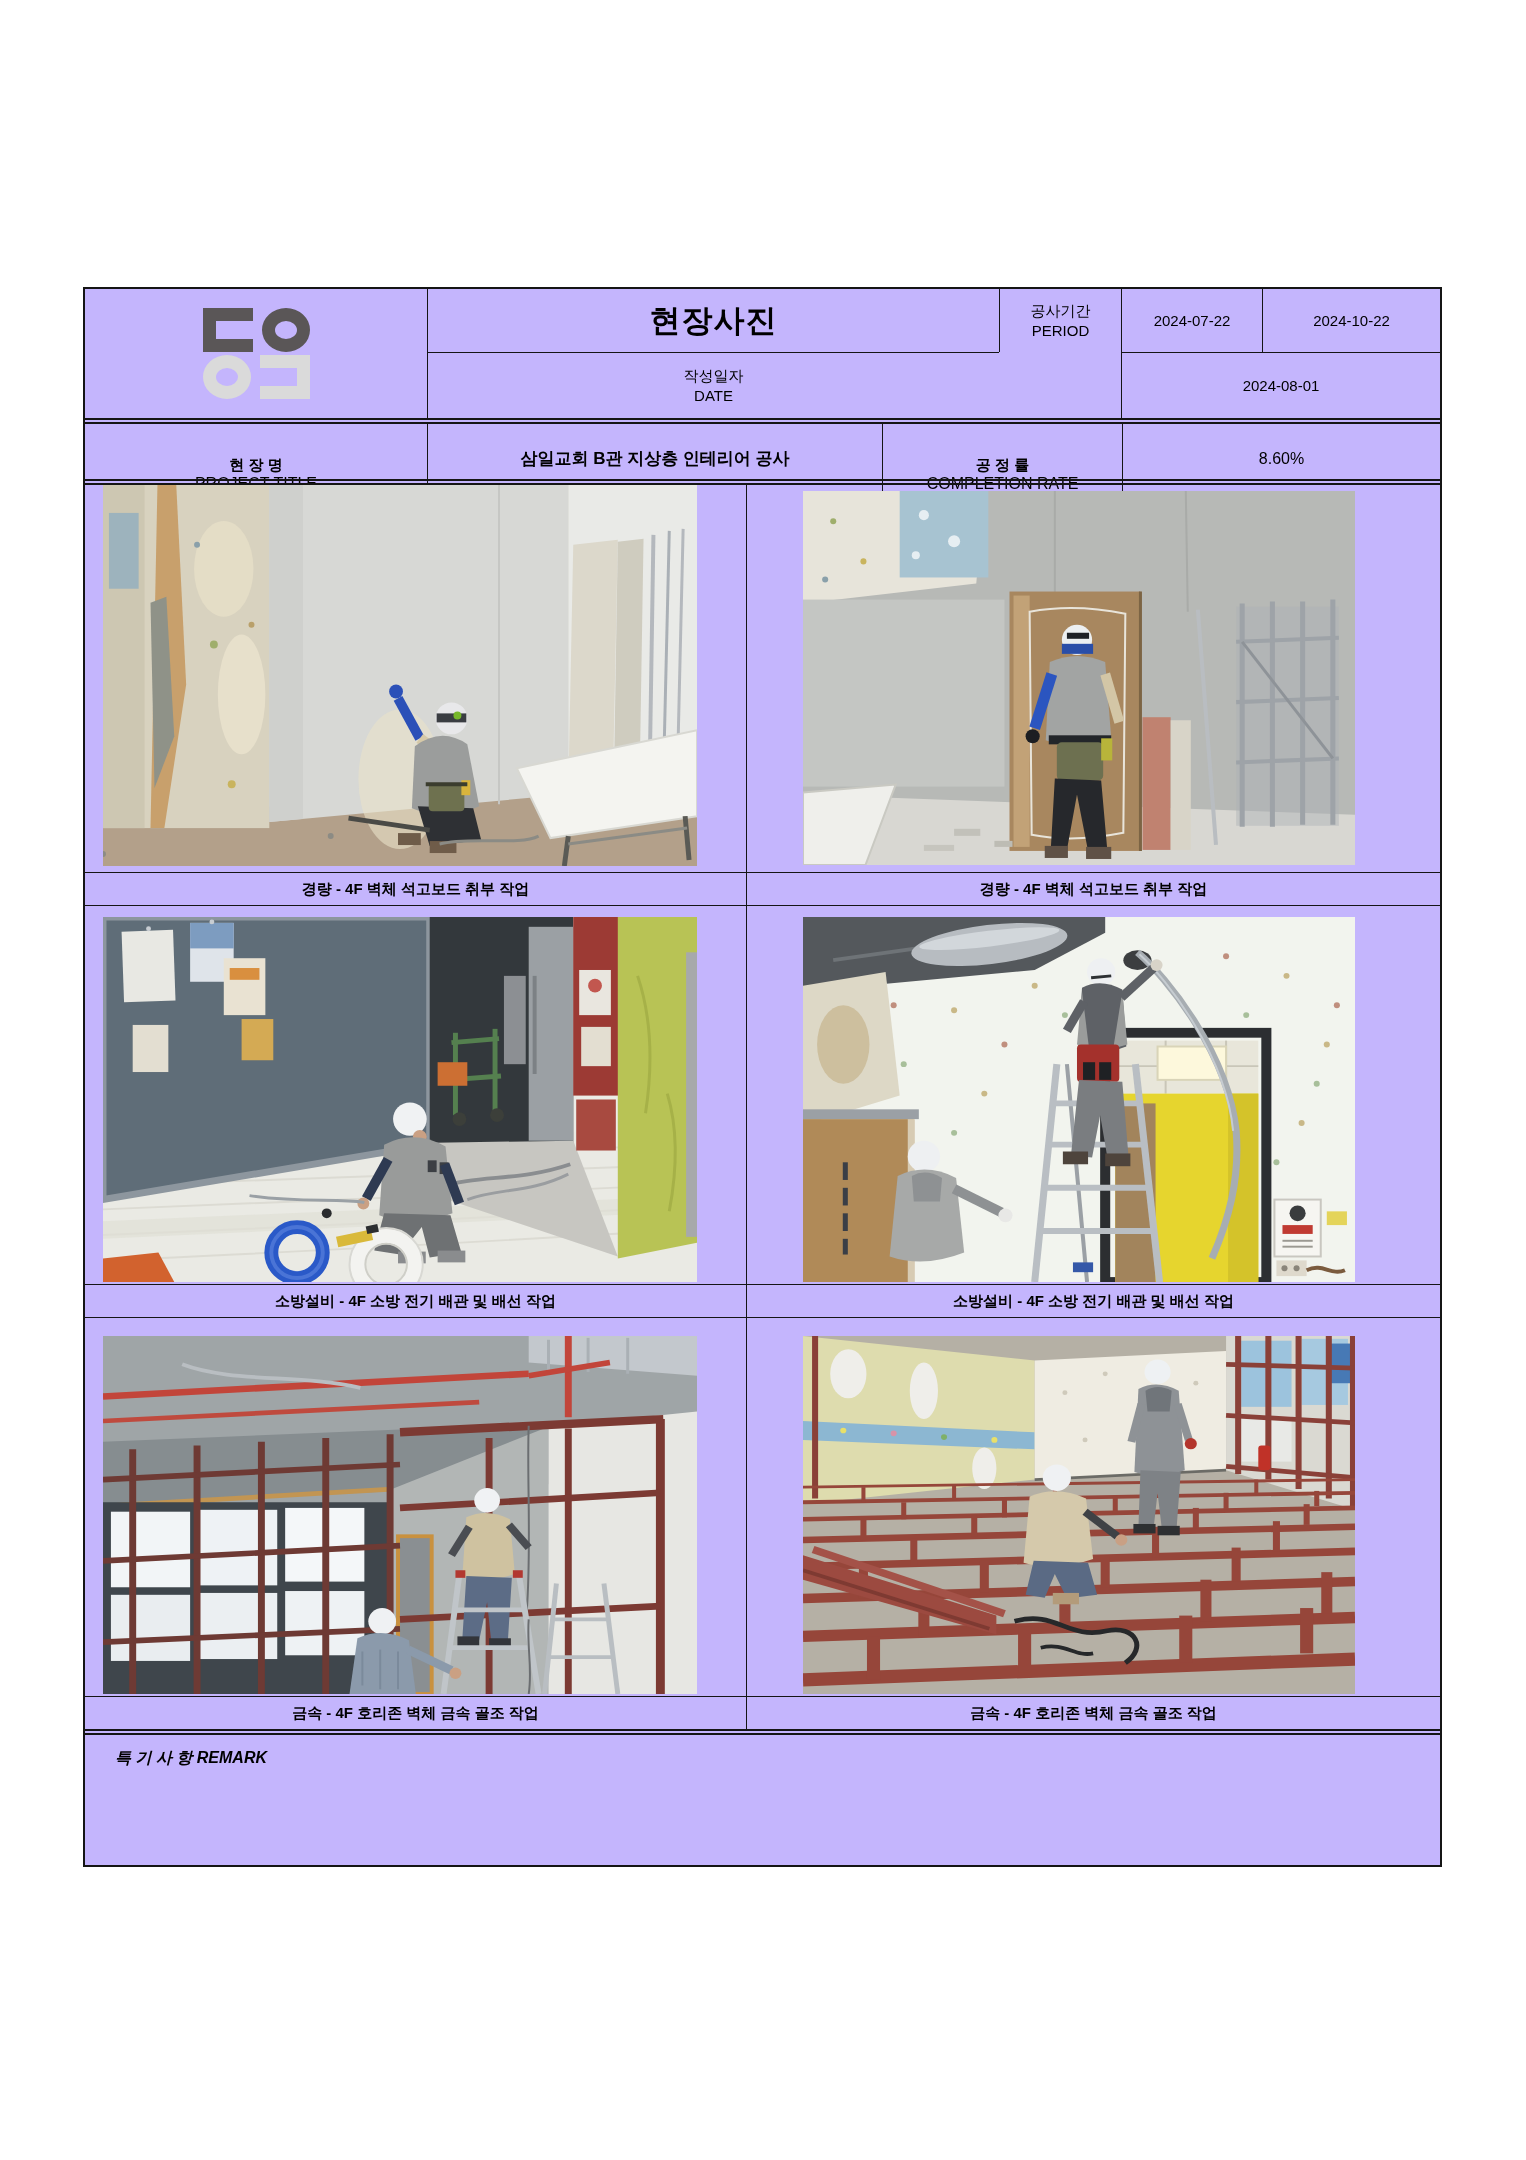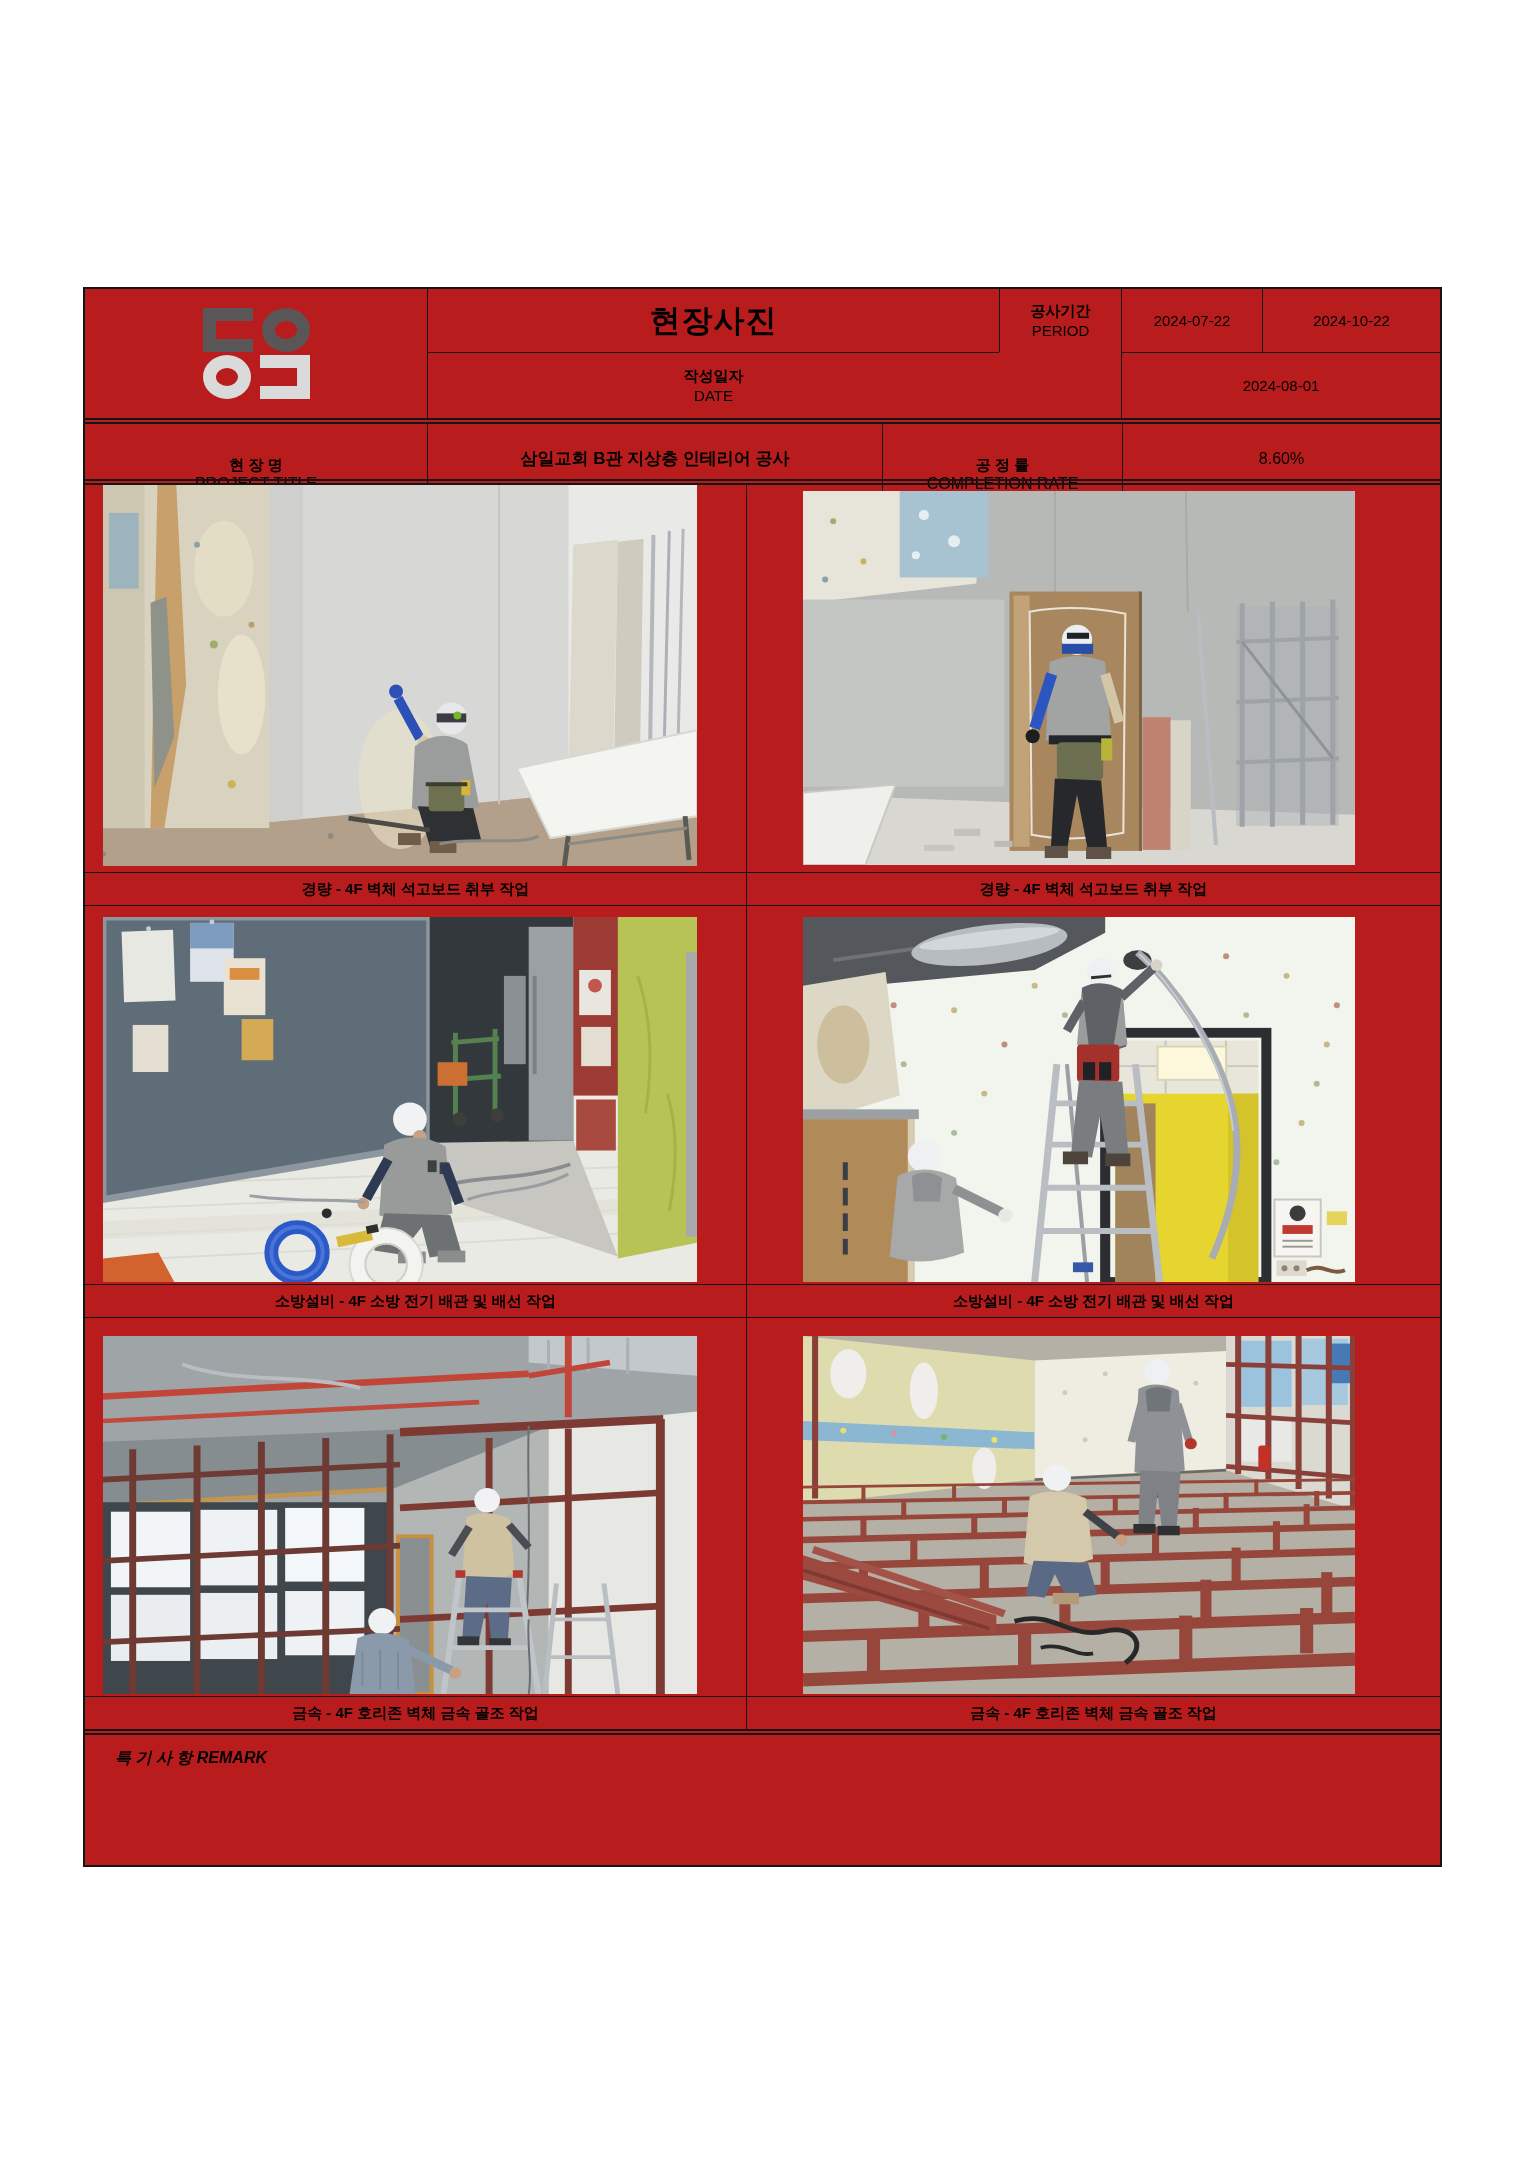--- a/index.html
+++ b/index.html
@@ -3,38 +3,38 @@
 <meta charset="utf-8">
 <style>
   * { margin:0; padding:0; box-sizing:border-box; }
   html,body { background:#ffffff; }
   body {
     width:1526px; height:2160px; position:relative;
     font-family:"Liberation Sans","DejaVu Sans",sans-serif; color:#000;
   }
   .sheet {
     position:absolute; left:83px; top:287px; width:1359px; height:1580px;
-    border:2.5px solid #151515; display:flex; flex-direction:column; background:#b91c1c;
+    border:2.5px solid #151515; display:flex; flex-direction:column; background:#c4b5fd;
   }
   
   .hdr { display:grid; grid-template-columns:342px 572px 122px 141px 1fr; grid-template-rows:63px 66px; }
   .hdr > div { display:flex; align-items:center; justify-content:center; }
   .cell-bl { border-left:1.5px solid #151515; }
   .cell-bt { border-top:1.5px solid #151515; }
   .logo-cell { grid-row:1/3; flex-direction:column; }
   .logo-row { display:flex; gap:9px; align-items:center; }
   .logo-row.flip { transform:rotate(180deg); margin-top:3px; }
   .glyph-d { width:50px; height:44px; border:13px solid; border-right:none; }
   .glyph-o { width:48px; height:44px; border:13px solid; border-radius:50%; }
   .logo-dark .glyph-d, .logo-dark .glyph-o { border-color:#5a5657; }
   .logo-light .glyph-d, .logo-light .glyph-o { border-color:#dadada; }
   .title-ko { font-size:31px; font-weight:700; letter-spacing:1px; }
   .title-en { font-size:21px; letter-spacing:.5px; }
   .lbl { font-size:15px; line-height:1.3; text-align:center; }
-  .lbl .ko { font-weight:700; display:block;text-align:right; }
+  .lbl .ko { font-weight:400; display:block;text-align:right; }
   .val { font-size:15px; }
   
   .dsep { height:6px; border-top:2px solid #151515; border-bottom:2px solid #151515; }
   
   .row2 { display:grid; grid-template-columns:342px 455px 240px 1fr; height:55px; }
   .row2 > div { display:flex; flex-direction:column; align-items:center; justify-content:center; }
   .row2 .ko { font-size:15px; font-weight:700;margin-top:32px; }
   .row2 .en { font-size:16px; }
   .ptitle { font-size:17px; font-weight:700; }
   .rate { font-size:16px; }

